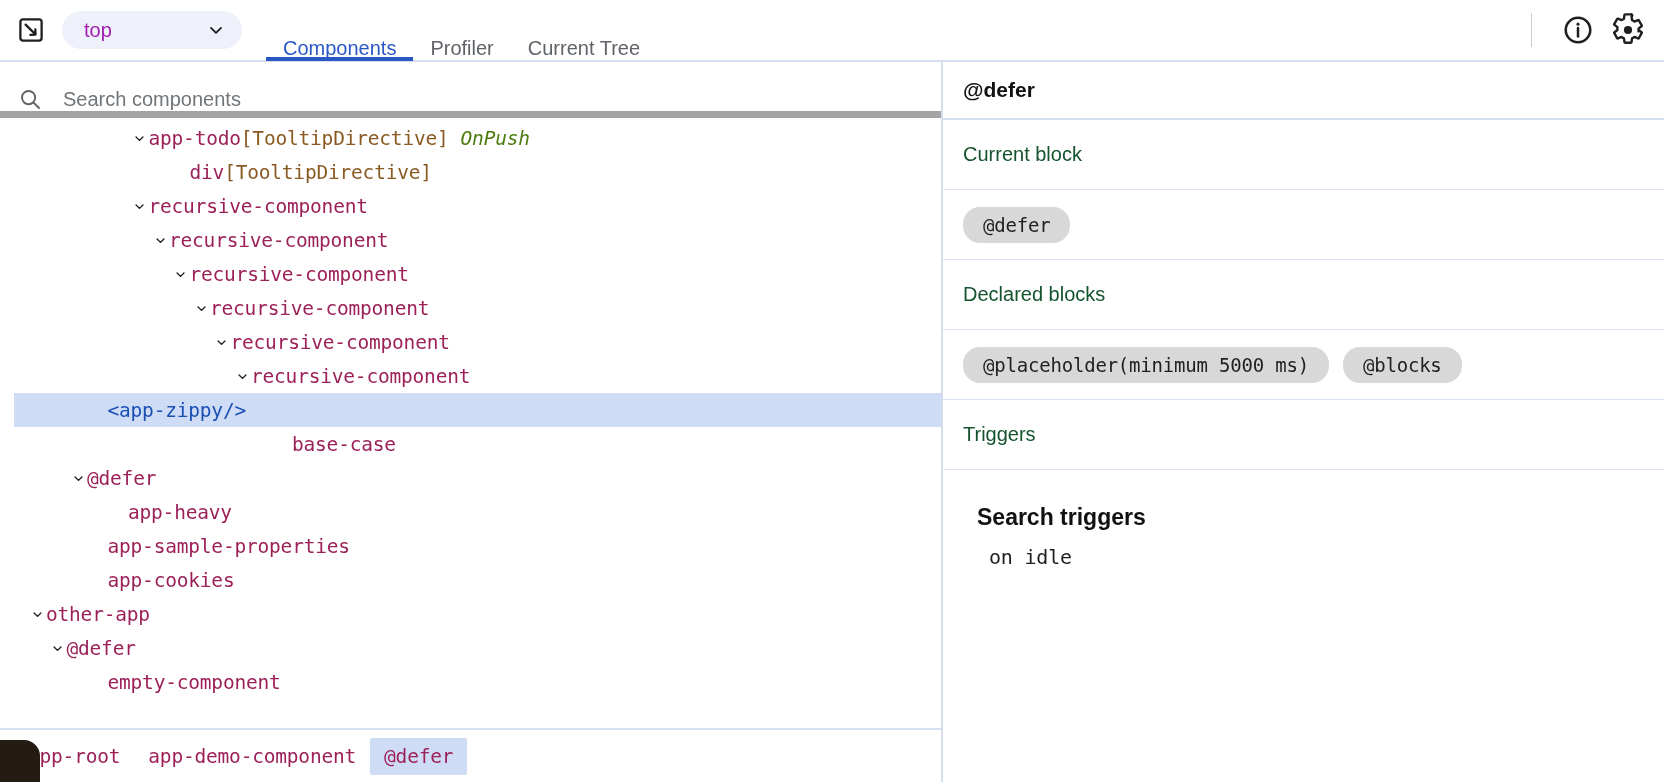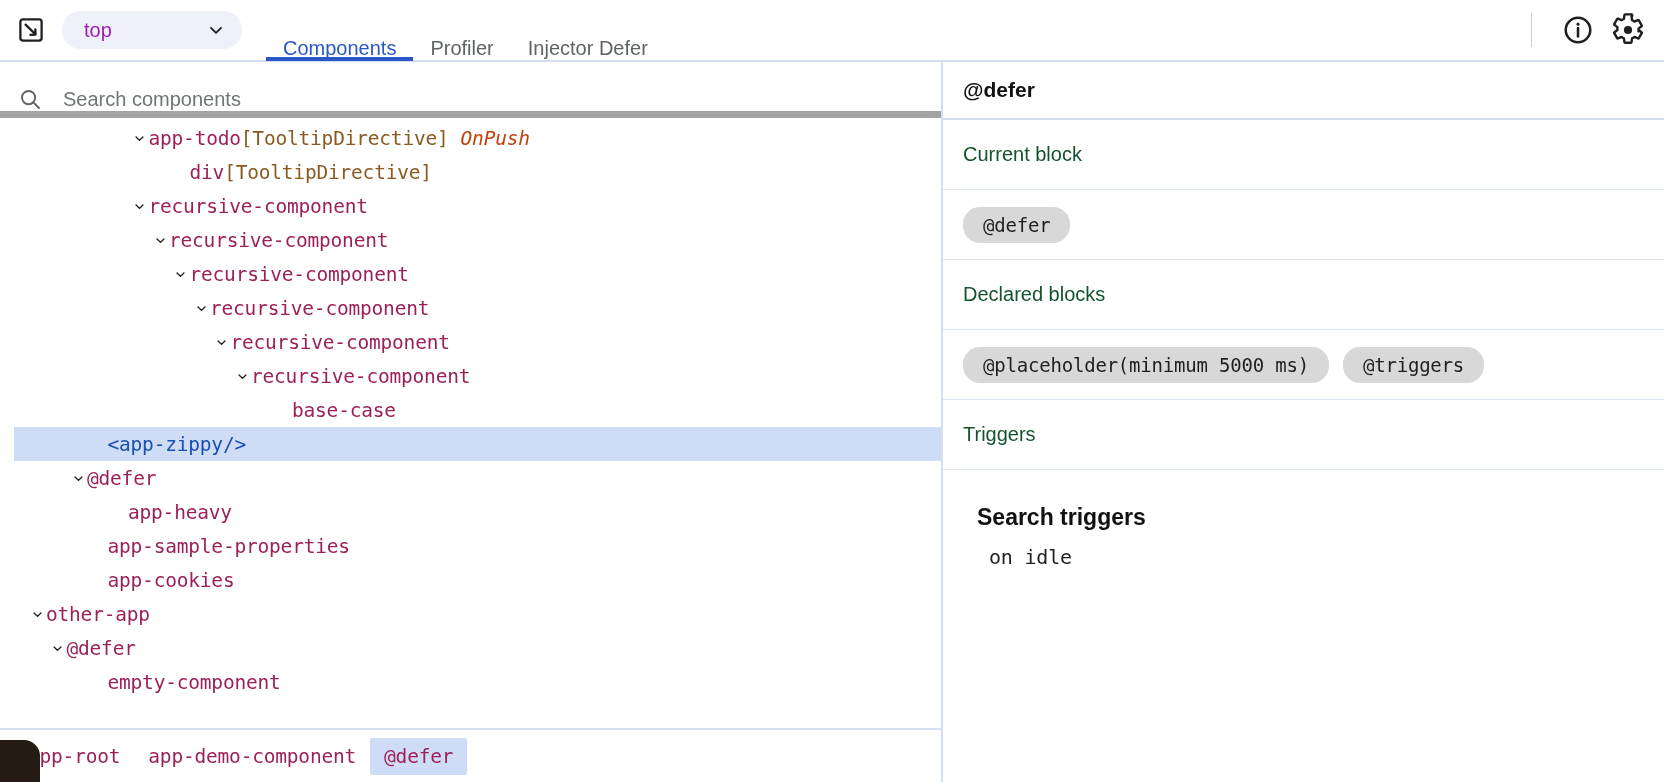--- a/index.html
+++ b/index.html
@@ -165,21 +165,21 @@
   .node .chev-slot {
     width: 18px;
     flex: 0 0 18px;
     display: flex;
     align-items: center;
     justify-content: center;
   }
   .cname { color: #9c2159; }
   .cdir  { color: #8a5a22; }
   .conpush {
-    color: #c2410c;
+    color: #4d7c0f;
     font-style: italic;
     margin-left: 12px;
   }
   .ctag { color: #1a4fb4; }
 
   
   .breadcrumbs {
     flex: 0 0 54px;
     height: 54px;
     border-top: 2px solid #d7e0f2;
@@ -306,21 +306,21 @@
     </div>
 
     <div class="tabs">
       <div class="tab active">
         <span>Components</span>
       </div>
       <div class="tab">
         <span>Profiler</span>
       </div>
       <div class="tab">
-        <span>Injector Defer</span>
+        <span>Current Tree</span>
       </div>
     </div>
 
     <div class="toolbar-right">
       <div class="tb-divider"></div>
       <div class="icon-btn">
         <svg width="32" height="32" viewBox="0 0 24 24" fill="none" aria-hidden="true">
           <circle cx="12" cy="12" r="9.2" stroke="#1f1f1f" stroke-width="1.9"></circle>
           <circle cx="12" cy="7.6" r="1.15" fill="#1f1f1f"></circle>
           <path d="M12 10.6 V16.8" stroke="#1f1f1f" stroke-width="1.9" stroke-linecap="round"></path>
@@ -414,29 +414,29 @@
           </div>
           <div class="node">
             <span style="display: inline-block; width: 219px; flex: 0 0 auto;"></span>
             <span class="chev-slot">
               <svg width="15" height="15" viewBox="0 0 24 24" fill="none" aria-hidden="true">
                 <path d="M6.5 9.5 L12 15 L17.5 9.5" stroke="#1f1f1f" stroke-width="2.2" stroke-linecap="round" stroke-linejoin="round"></path>
               </svg>
             </span>
             <span class="cname">recursive-component</span>
           </div>
-          <div class="node">
-            <span style="display: inline-block; width: 260px; flex: 0 0 auto;"></span>
-            <span class="chev-slot"></span>
-            <span class="cname">base-case</span>
-          </div>
           <div class="node selected">
             <span style="display: inline-block; width: 75.5px; flex: 0 0 auto;"></span>
             <span class="chev-slot"></span>
             <span class="ctag">&lt;app-zippy/&gt;</span>
+          </div>
+          <div class="node">
+            <span style="display: inline-block; width: 260px; flex: 0 0 auto;"></span>
+            <span class="chev-slot"></span>
+            <span class="cname">base-case</span>
           </div>
           <div class="node">
             <span style="display: inline-block; width: 55px; flex: 0 0 auto;"></span>
             <span class="chev-slot">
               <svg width="15" height="15" viewBox="0 0 24 24" fill="none" aria-hidden="true">
                 <path d="M6.5 9.5 L12 15 L17.5 9.5" stroke="#1f1f1f" stroke-width="2.2" stroke-linecap="round" stroke-linejoin="round"></path>
               </svg>
             </span>
             <span class="cname">@defer</span>
           </div>
@@ -497,21 +497,21 @@
       </div>
       <div class="chip-row">
         <span class="chip">@defer</span>
       </div>
 
       <div class="section-head">
         <span>Declared blocks</span>
       </div>
       <div class="chip-row">
         <span class="chip">@placeholder(minimum 5000 ms)</span>
-        <span class="chip">@triggers</span>
+        <span class="chip">@blocks</span>
       </div>
 
       <div class="section-head">
         <span>Triggers</span>
       </div>
 
       <div class="triggers-body">
         <div class="triggers-title">Search triggers</div>
         <div class="trigger-item">on idle</div>
       </div>

